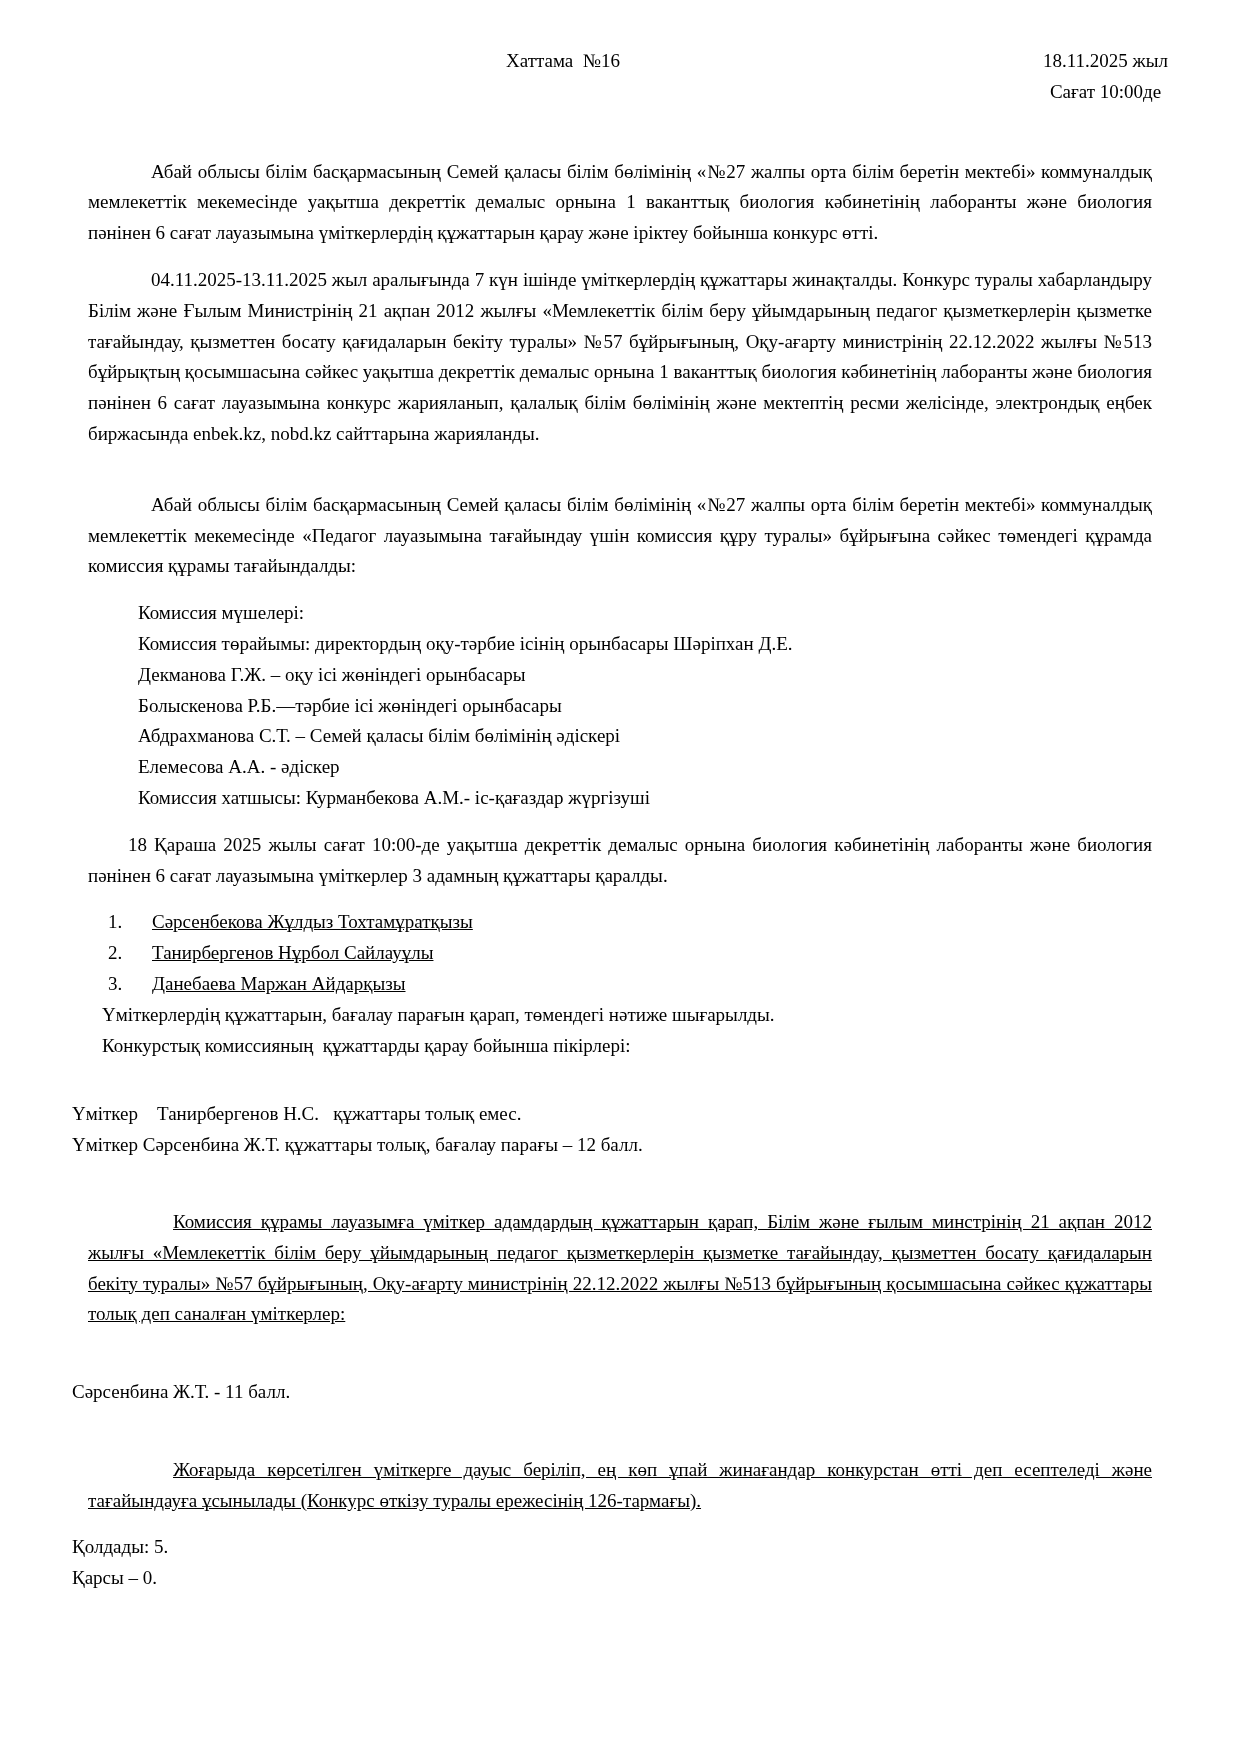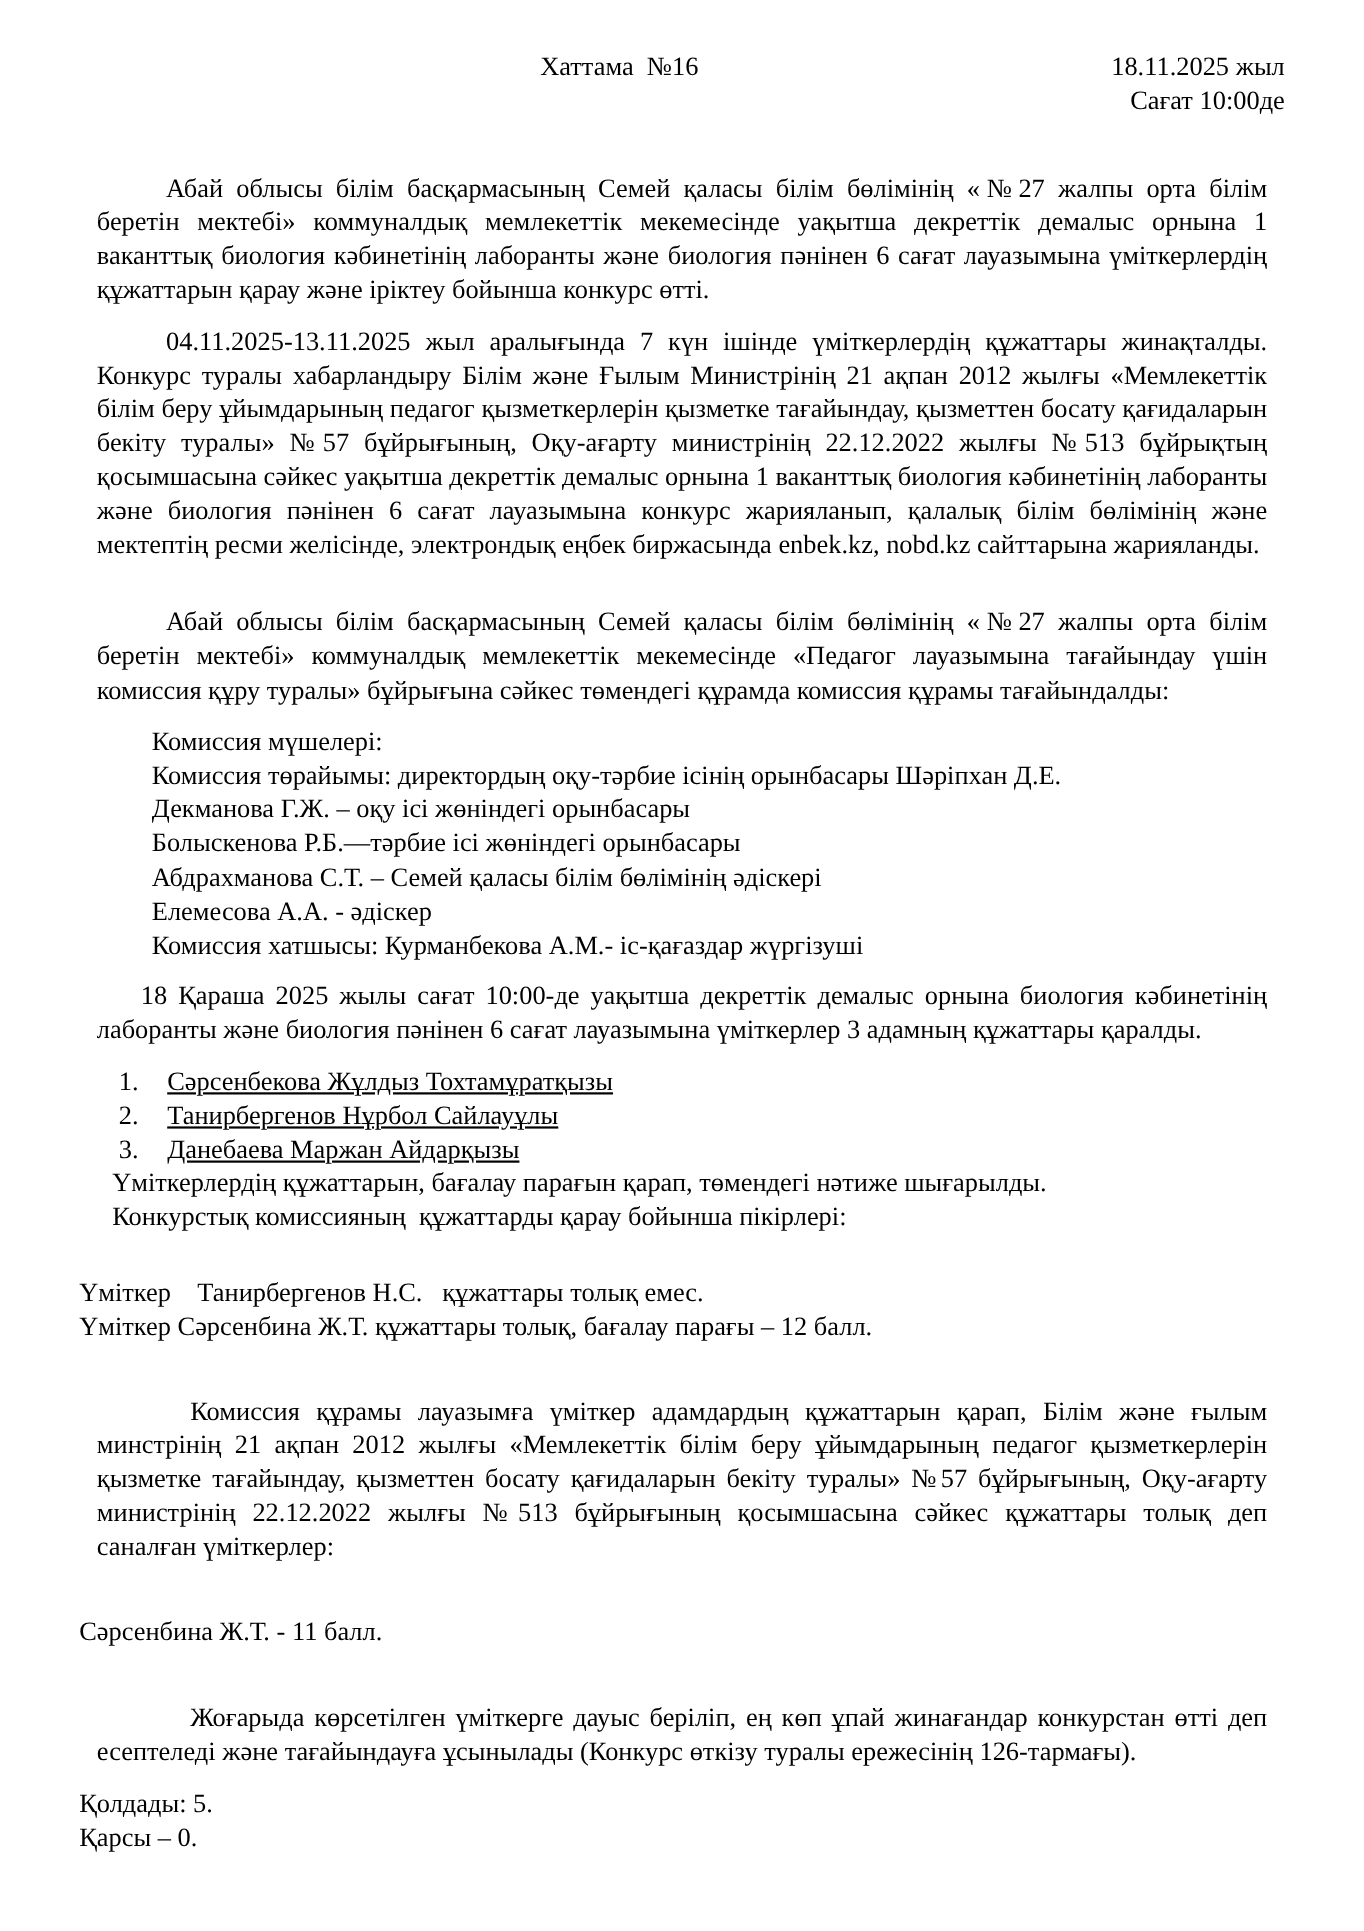--- a/index.html
+++ b/index.html
@@ -4,30 +4,30 @@
 <style>
   html, body { margin: 0; padding: 0; background: #ffffff; }
   .page {
     width: 1240px;
     min-height: 1755px;
     box-sizing: border-box;
     padding: 46px 72px 60px 72px;
     background: #ffffff;
     color: #000000;
     font-family: "Liberation Serif", "DejaVu Serif", serif;
-    font-size: 24px;
+    font-size: 19px;
     line-height: 30.8px;
   }
   .doc-header { display: grid; grid-template-columns: 1fr auto 1fr; align-items: start; }
   .h-spacer { }
   .h-title { white-space: pre; transform: translateX(-57px); }
-  .h-date { justify-self: end; text-align: right; }
+  .h-date { justify-self: end; text-align: center; }
   .para { margin: 16px; text-align: justify; }
   .ind63 { text-indent: 63px; }
-  .ind85 { text-indent: 85px; }
+  .ind85 { text-indent: 85px; text-decoration: underline; }
   .ind40 { text-indent: 40px; }
   .line { white-space: pre-wrap; }
   .committee-line { padding-left: 66px; white-space: pre-wrap; }
   .cand-row { padding-left: 36px; text-decoration: underline; }
   .cand-num { display: inline-block; width: 44px; }
   .rev-line { padding-left: 30px; white-space: pre-wrap; }
   .sp8 { height: 8px; }
   .sp30 { height: 30px; }
   .sp31 { height: 31px; }
   .sp33 { height: 33px; }

